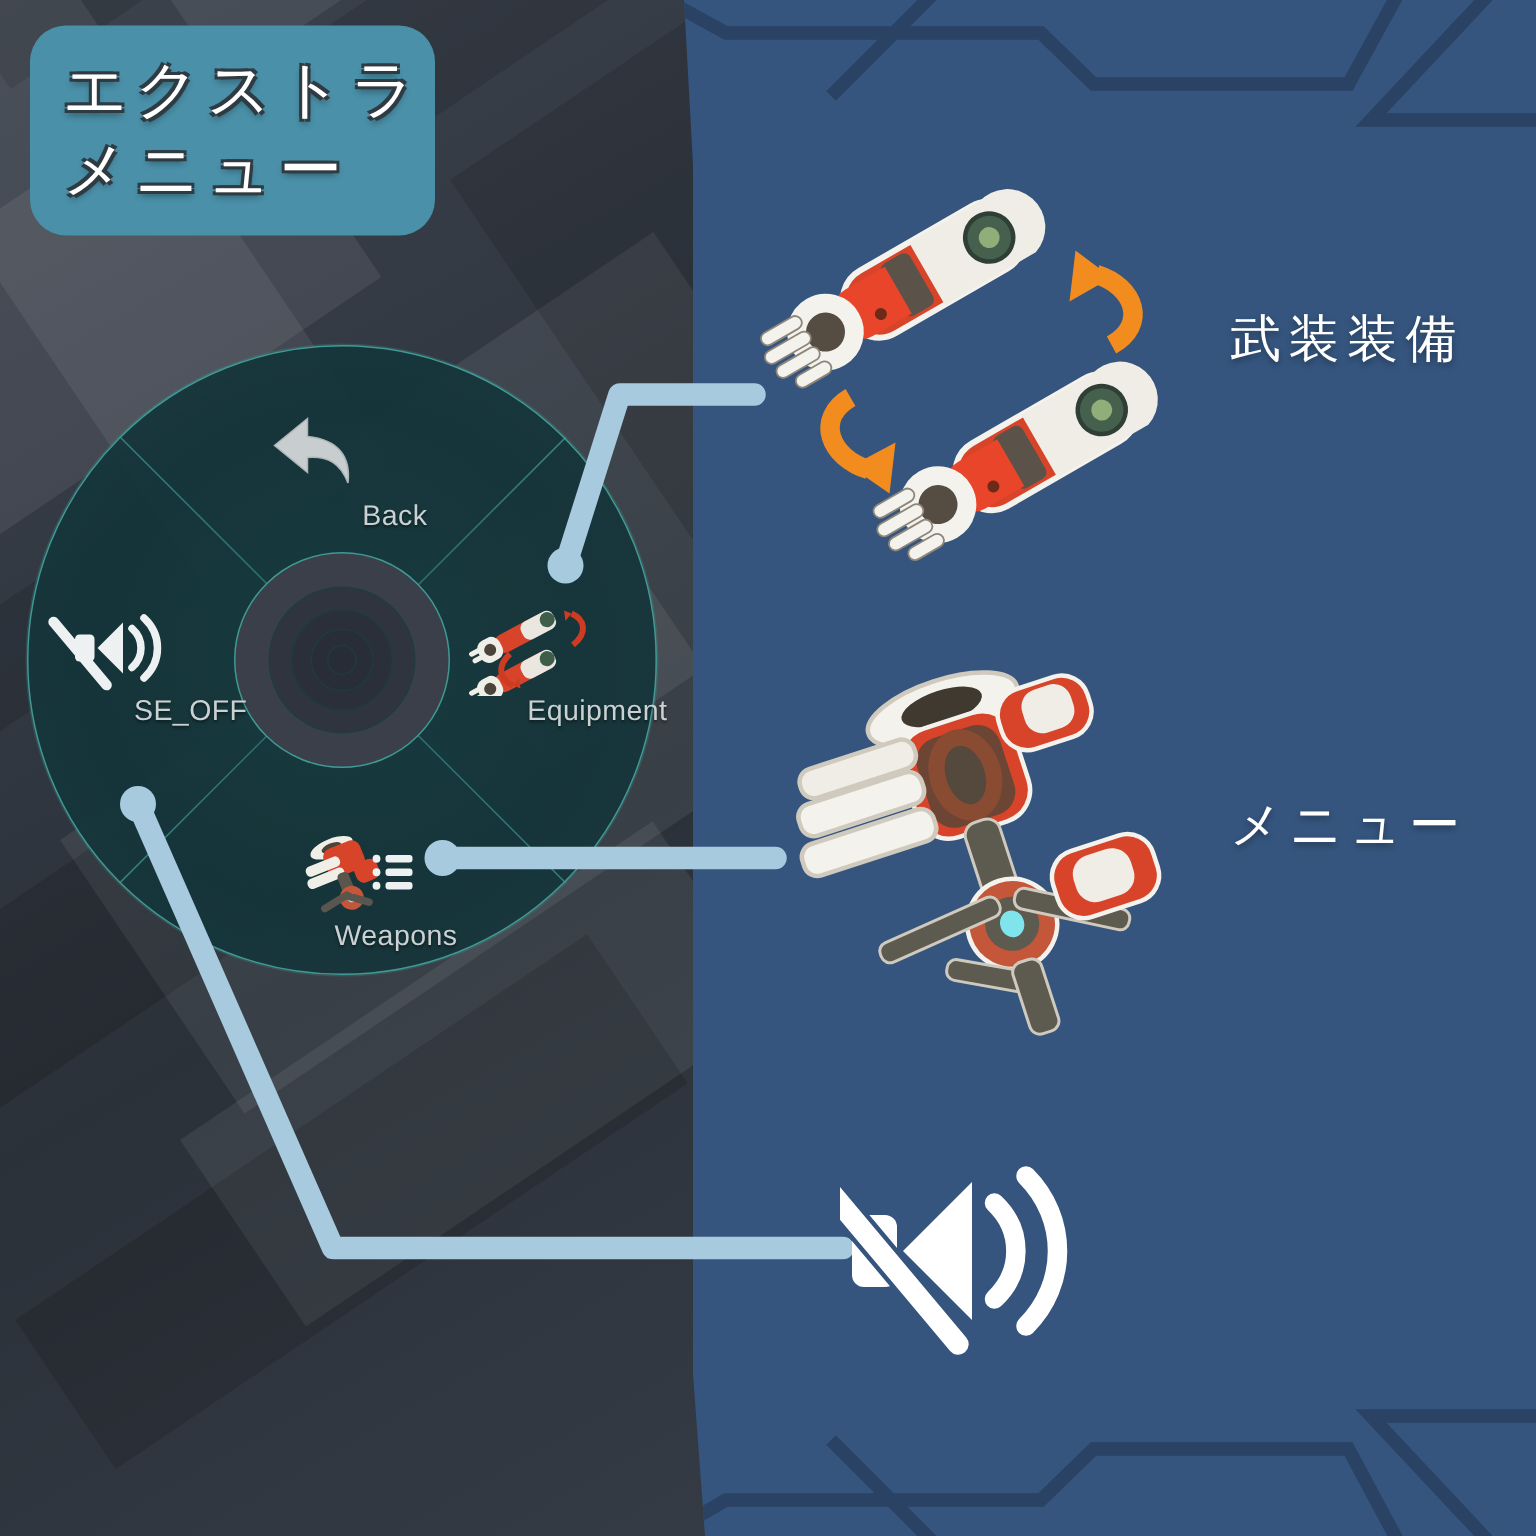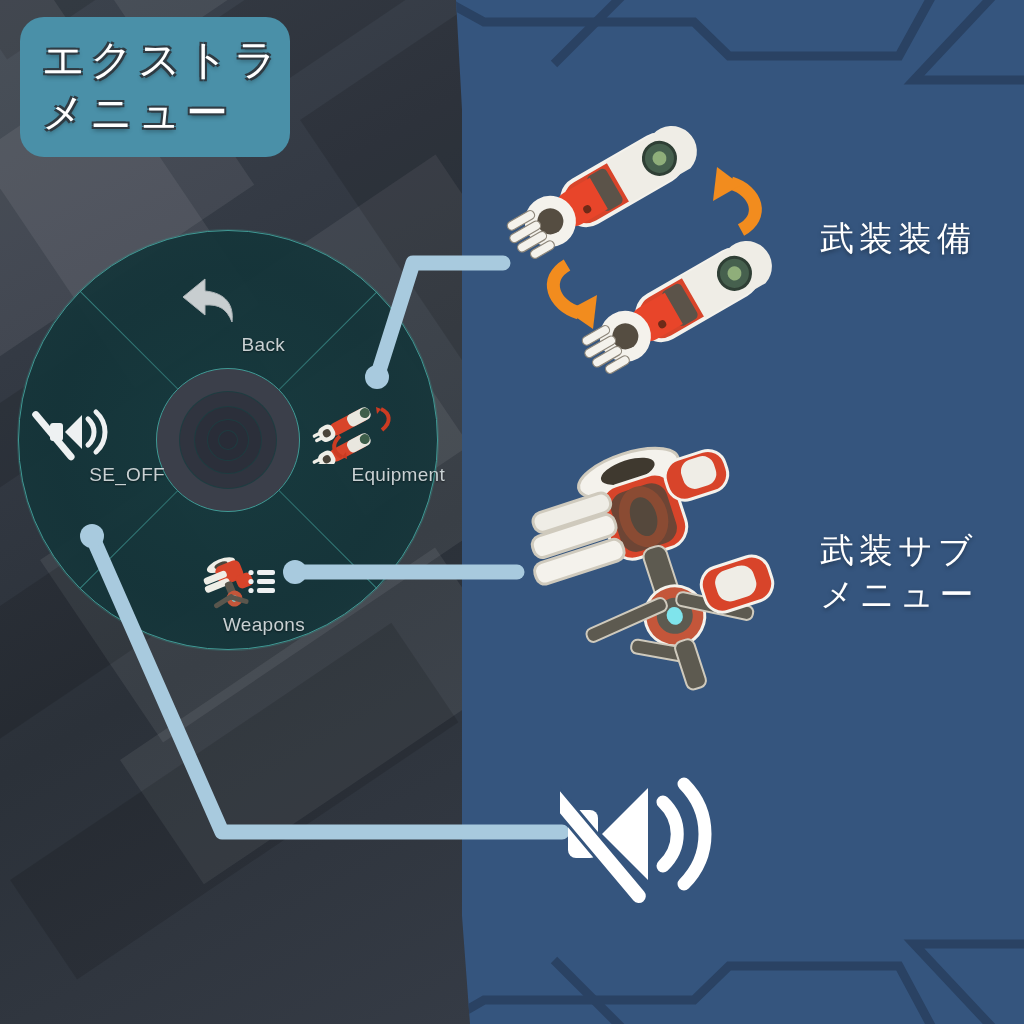--- a/index.html
+++ b/index.html
@@ -88,21 +88,21 @@
   .play-tri{
     position:absolute; right:6px; bottom:-2px; width:0;height:0;
   }
 
   
   .conn{ position:absolute; left:0; top:0; width:1024px; height:1024px; pointer-events:none; }
 
   
   .rlabel{ position:absolute; color:#ffffff; font-size:34px; letter-spacing:5px; line-height:1.3;
            text-shadow:0 2px 4px rgba(0,0,0,.35); }
-  .rlabel.l1{ left:820px; top:216px; }
+  .rlabel.l1{ left:820px; top:204px; }
   .rlabel.l2{ left:820px; top:528px; }
   .rlabel.l3{ left:800px; top:805px; }
 
   
   .art{ position:absolute; }
   .art-arms{ left:505px; top:105px; width:310px; height:275px; }
   .art-weap{ left:505px; top:435px; width:300px; height:275px; }
   .art-mute{ left:560px; top:752px; width:180px; height:165px; }
 </style>
 </head>
@@ -345,17 +345,16 @@
         <path d="M124 32 C152 60 152 104 124 132" fill="none" stroke="#ffffff" stroke-width="13" stroke-linecap="round"></path>
         <rect x="18" y="-6" width="17" height="178" rx="8.5" transform="rotate(-40 26 82)" stroke="#35557e" stroke-width="3"></rect>
       </g>
     </svg>
   </div>
 
   <div class="rlabel l1">
     <div>武装装備</div>
   </div>
   <div class="rlabel l2">
-    <div>武装サブ</div>
     <div>メニュー</div>
   </div>
 
 </div>
 
 </body></html>

